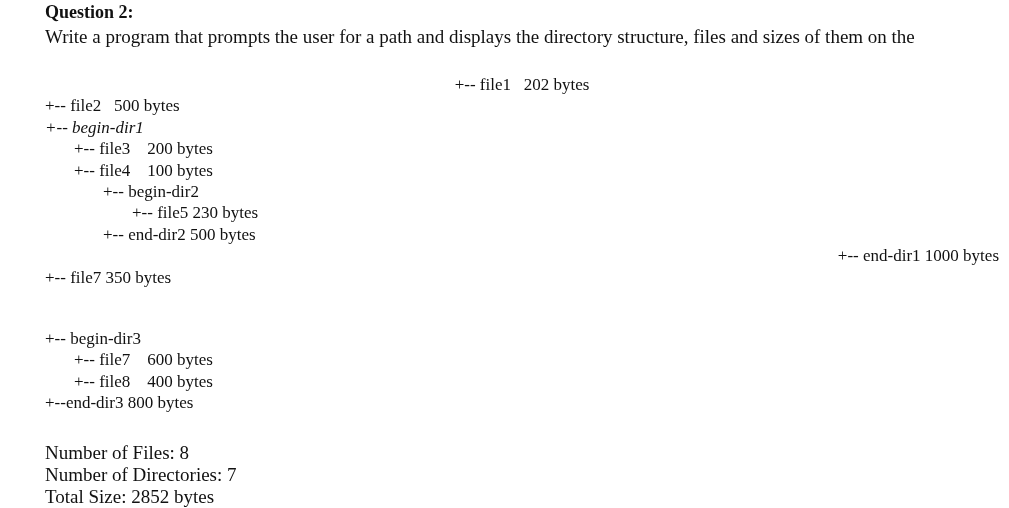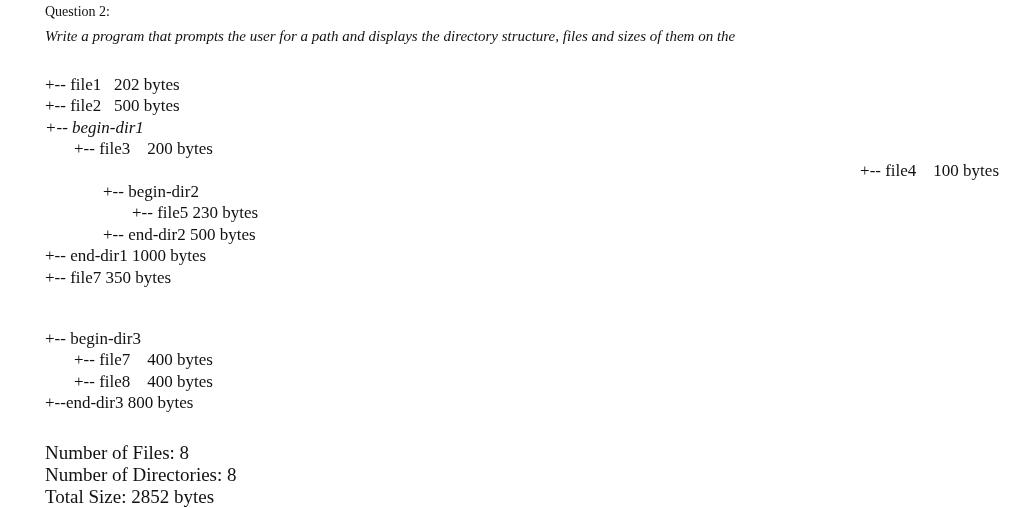--- a/index.html
+++ b/index.html
@@ -12,30 +12,29 @@
     width: 1009px;
     height: 508px;
     background: #ffffff;
     color: #111111;
     font-family: "Liberation Serif", "DejaVu Serif", serif;
     box-sizing: border-box;
     padding: 1px 10px 0 45px;
     overflow: hidden;
   }
   .heading {
-    font-size: 14px;
+    font-size: 18px;
     line-height: 22px;
-    font-weight: normal;
+    font-weight: bold;
     margin: 0;
   }
   .body-para {
     margin-top: 2px;
-    font-size: 15px;
+    font-size: 19px;
     line-height: 23px;
-    font-style: italic;
   }
   .body-line {
     white-space: nowrap;
   }
   .console-block {
     margin-top: 26px;
     font-size: 17px;
     line-height: 21.4px;
   }
   .console-line {
@@ -52,35 +51,35 @@
 
 <div class="page">
 
   <div class="heading">Question 2:</div>
 
   <div class="body-para">
     <div class="body-line">Write a program that prompts the user for a path and displays the directory structure, files and sizes of them on the</div>
   </div>
 
   <div class="console-block">
-    <div class="console-line" style="padding-left: 0px;">+-- file1   202 bytes</div>
+    <div class="console-line" style="padding-left: 0px; text-align: center;">+-- file1   202 bytes</div>
     <div class="console-line" style="padding-left: 0px;">+-- file2   500 bytes</div>
     <div class="console-line" style="padding-left: 0px; font-style: italic;">+-- begin-dir1</div>
     <div class="console-line" style="padding-left: 29px;">+-- file3    200 bytes</div>
-    <div class="console-line" style="padding-left: 29px; text-align: right;">+-- file4    100 bytes</div>
+    <div class="console-line" style="padding-left: 29px;">+-- file4    100 bytes</div>
     <div class="console-line" style="padding-left: 58px;">+-- begin-dir2</div>
     <div class="console-line" style="padding-left: 87px;">+-- file5 230 bytes</div>
     <div class="console-line" style="padding-left: 58px;">+-- end-dir2 500 bytes</div>
-    <div class="console-line" style="padding-left: 0px;">+-- end-dir1 1000 bytes</div>
+    <div class="console-line" style="padding-left: 0px; text-align: right;">+-- end-dir1 1000 bytes</div>
     <div class="console-line" style="padding-left: 0px;">+-- file7 350 bytes</div>
     <div class="console-line" style="padding-left: 0px; margin-top: 40px;">+-- begin-dir3</div>
-    <div class="console-line" style="padding-left: 29px;">+-- file7    400 bytes</div>
+    <div class="console-line" style="padding-left: 29px;">+-- file7    600 bytes</div>
     <div class="console-line" style="padding-left: 29px;">+-- file8    400 bytes</div>
     <div class="console-line" style="padding-left: 0px;">+--end-dir3 800 bytes</div>
   </div>
 
   <div class="summary-block">
     <div>Number of Files: 8</div>
-    <div>Number of Directories: 8</div>
+    <div>Number of Directories: 7</div>
     <div>Total Size: 2852 bytes</div>
   </div>
 
 </div>
 
 </body></html>

